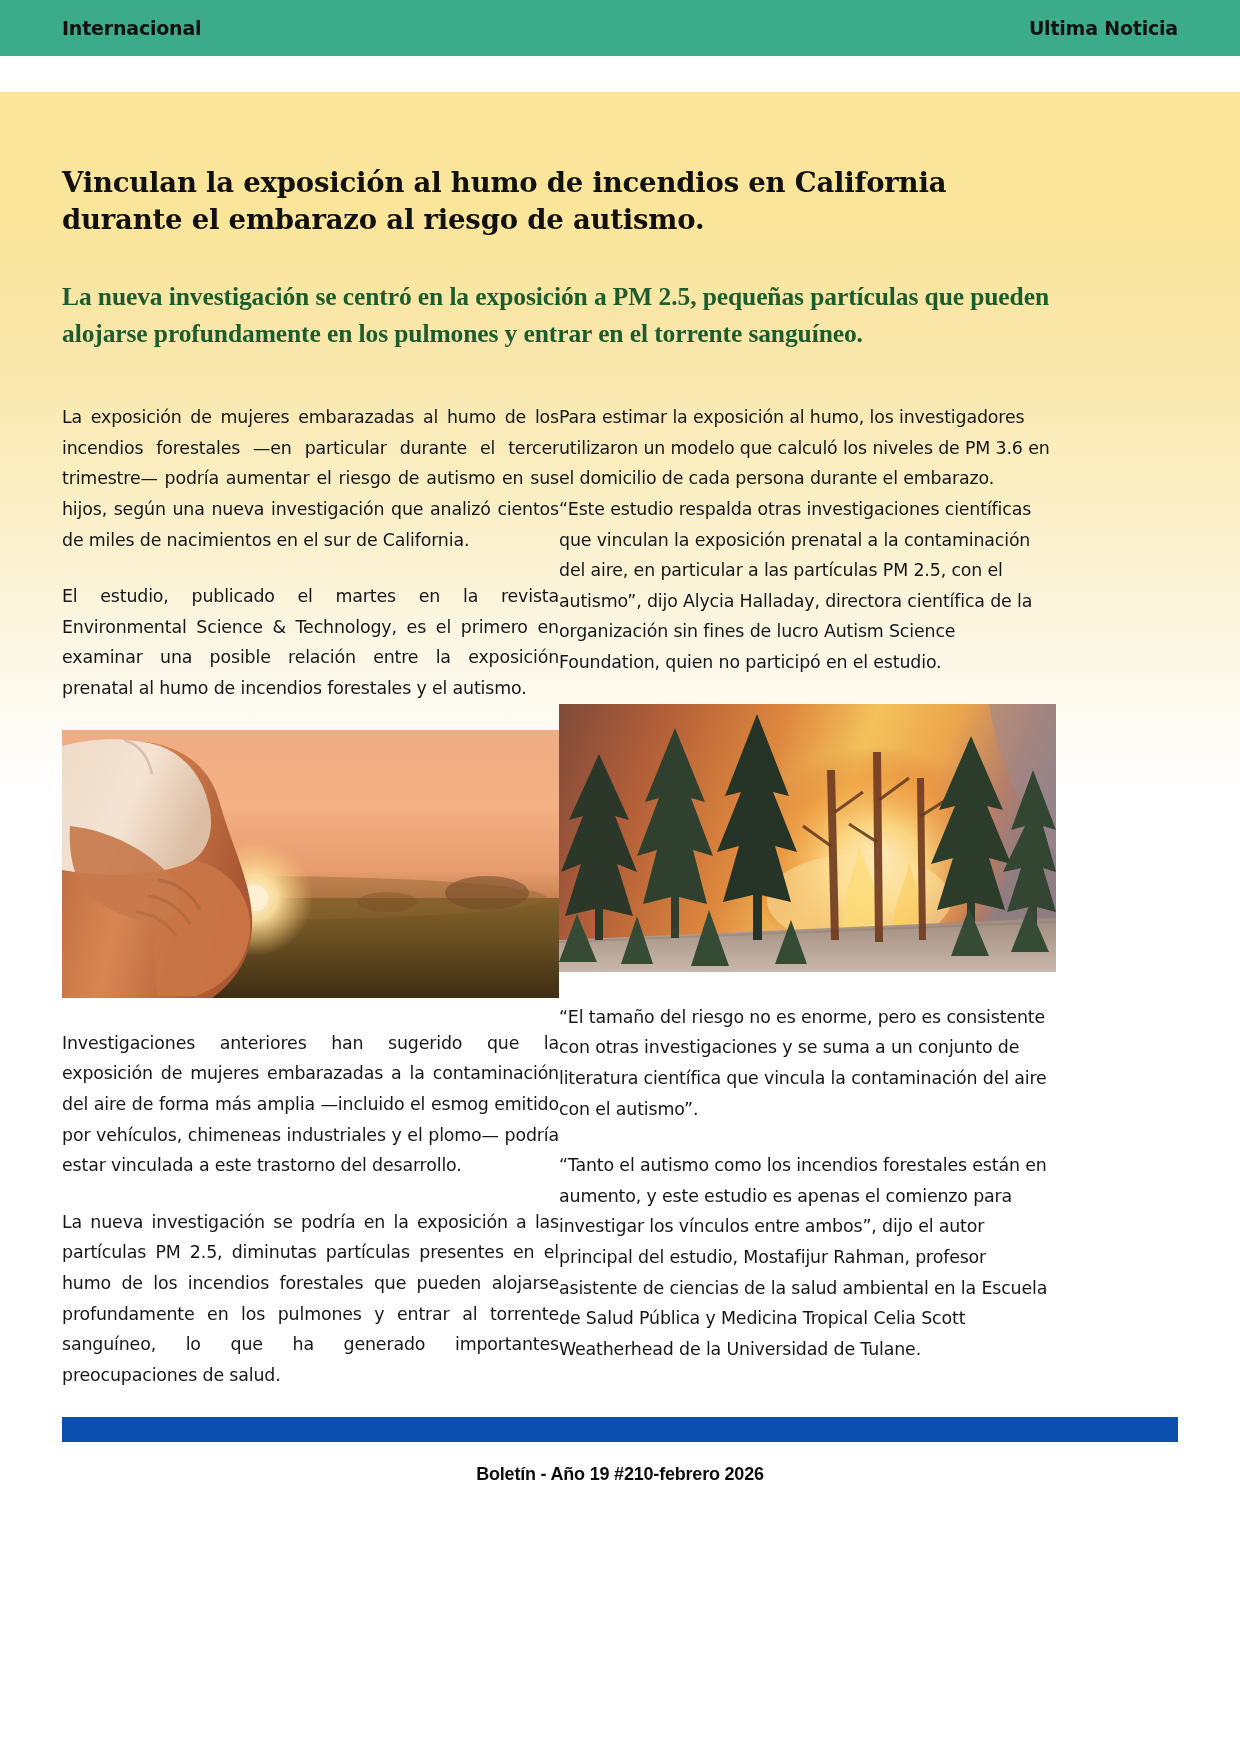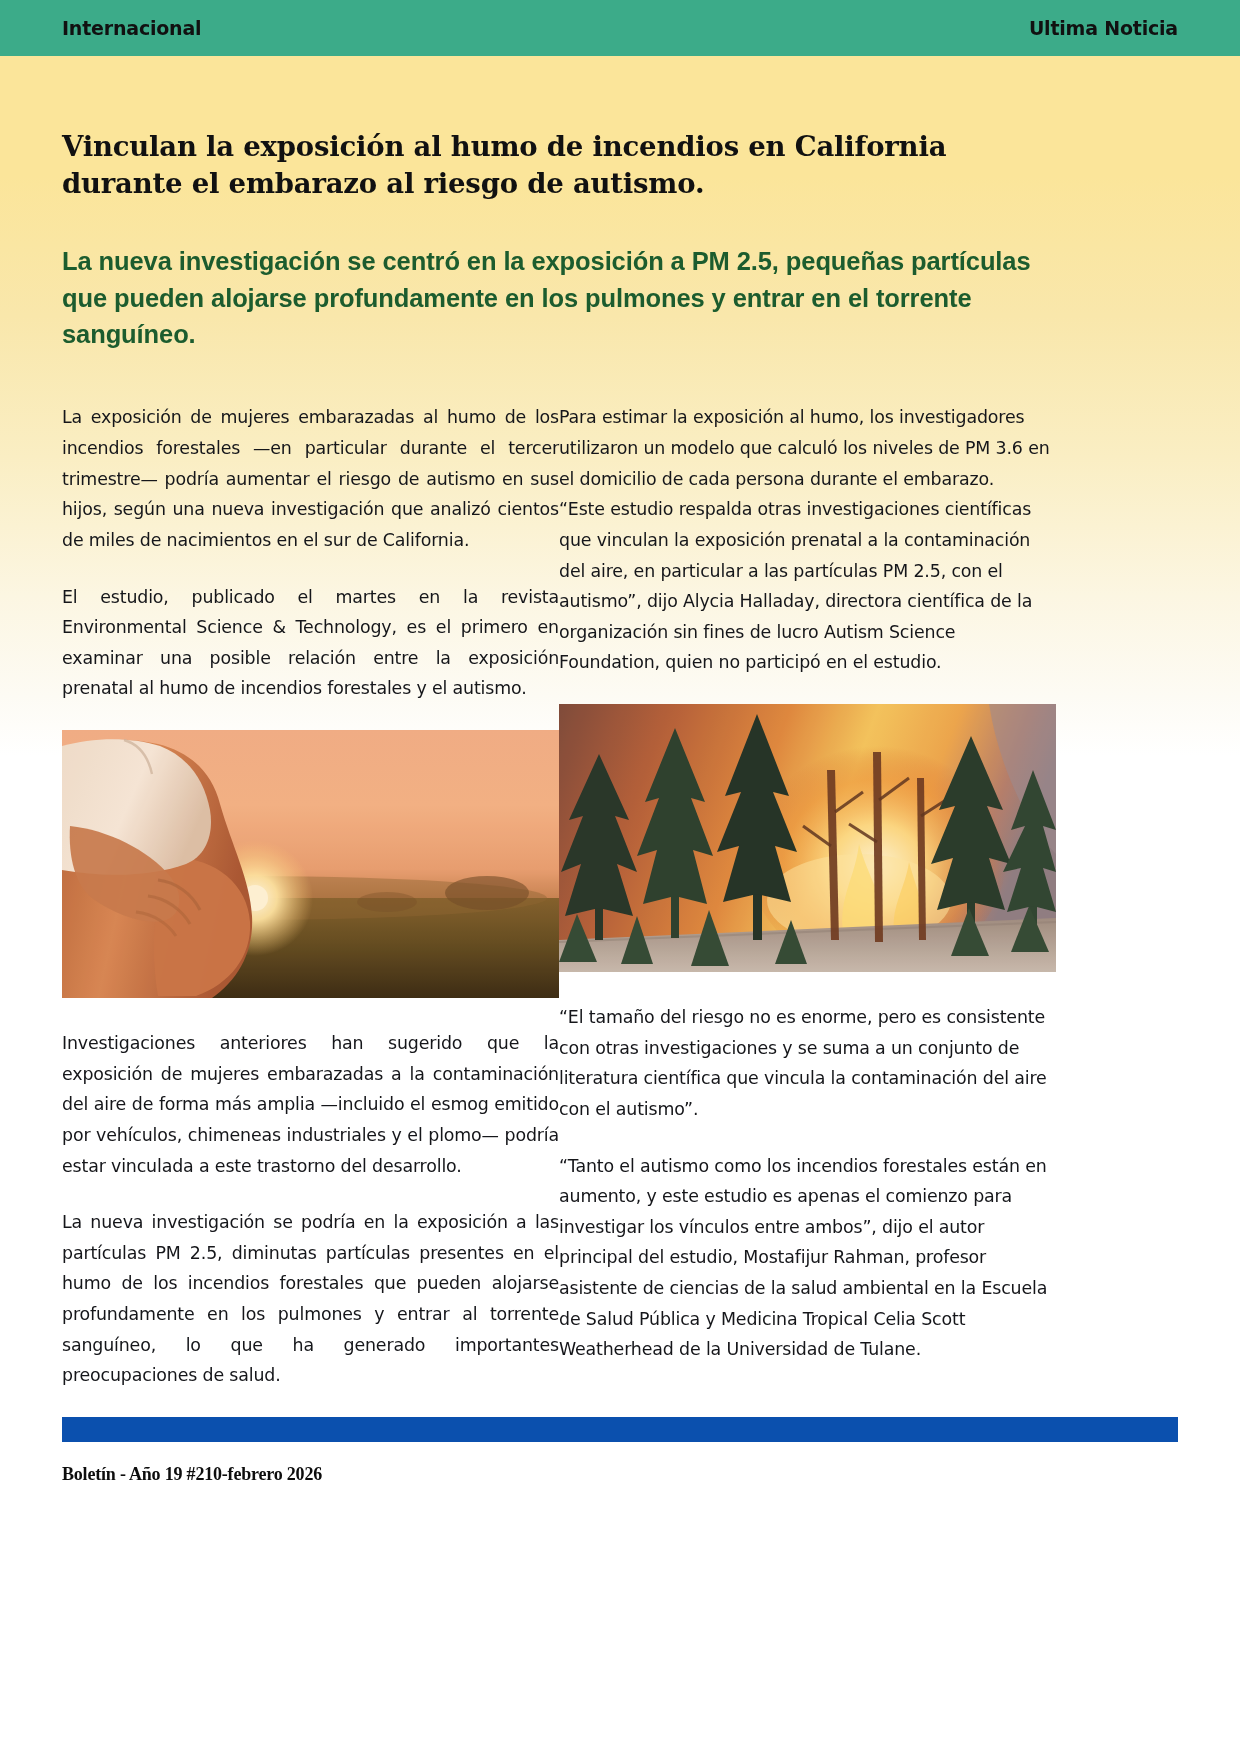--- a/index.html
+++ b/index.html
@@ -42,20 +42,21 @@
     font-size: 19px;
     letter-spacing: -0.2px;
     color: #111111;
     white-space: nowrap;
   }
 
   
   .hero-wrap {
     position: relative;
     flex: 1 1 auto;
+    margin-top: 36px;
   }
   .gradient-bg {
     position: absolute;
     left: 0; right: 0; top: 0;
     height: 700px;
     background: linear-gradient(to bottom,
                  #fbe59a 0px,
                  #fbe59a 120px,
                  #f9e7ab 260px,
                  #faeec3 400px,
@@ -78,21 +79,21 @@
     font-weight: 700;
     font-size: 27.5px;
     line-height: 1.33;
     color: #111111;
     letter-spacing: -0.2px;
     margin: 0;
     padding-top: 72px;
     max-width: 960px;
   }
   .subheadline {
-    font-family: Liberation Sans, sans-serif;
+    font-family: Liberation Serif, serif;
     font-weight: 700;
     font-size: 25.5px;
     line-height: 1.43;
     color: #1c5c2e;
     letter-spacing: -0.1px;
     margin: 0;
     padding-top: 42px;
     padding-bottom: 6px;
     max-width: 1010px;
   }
@@ -137,21 +138,22 @@
     position: relative;
     z-index: 1;
   }
   .footer-rule {
     height: 25px;
     background: #0b50ae;
     width: 100%;
     margin-bottom: 22px;
   }
   .footer-text {
-    font-family: Liberation Serif, serif;
+    text-align: center;
+    font-family: Liberation Sans, sans-serif;
     font-weight: 700;
     font-size: 18px;
     letter-spacing: -0.2px;
     color: #0d0d0d;
   }
 </style>
 </head>
 <body>
 
 <div class="page">

